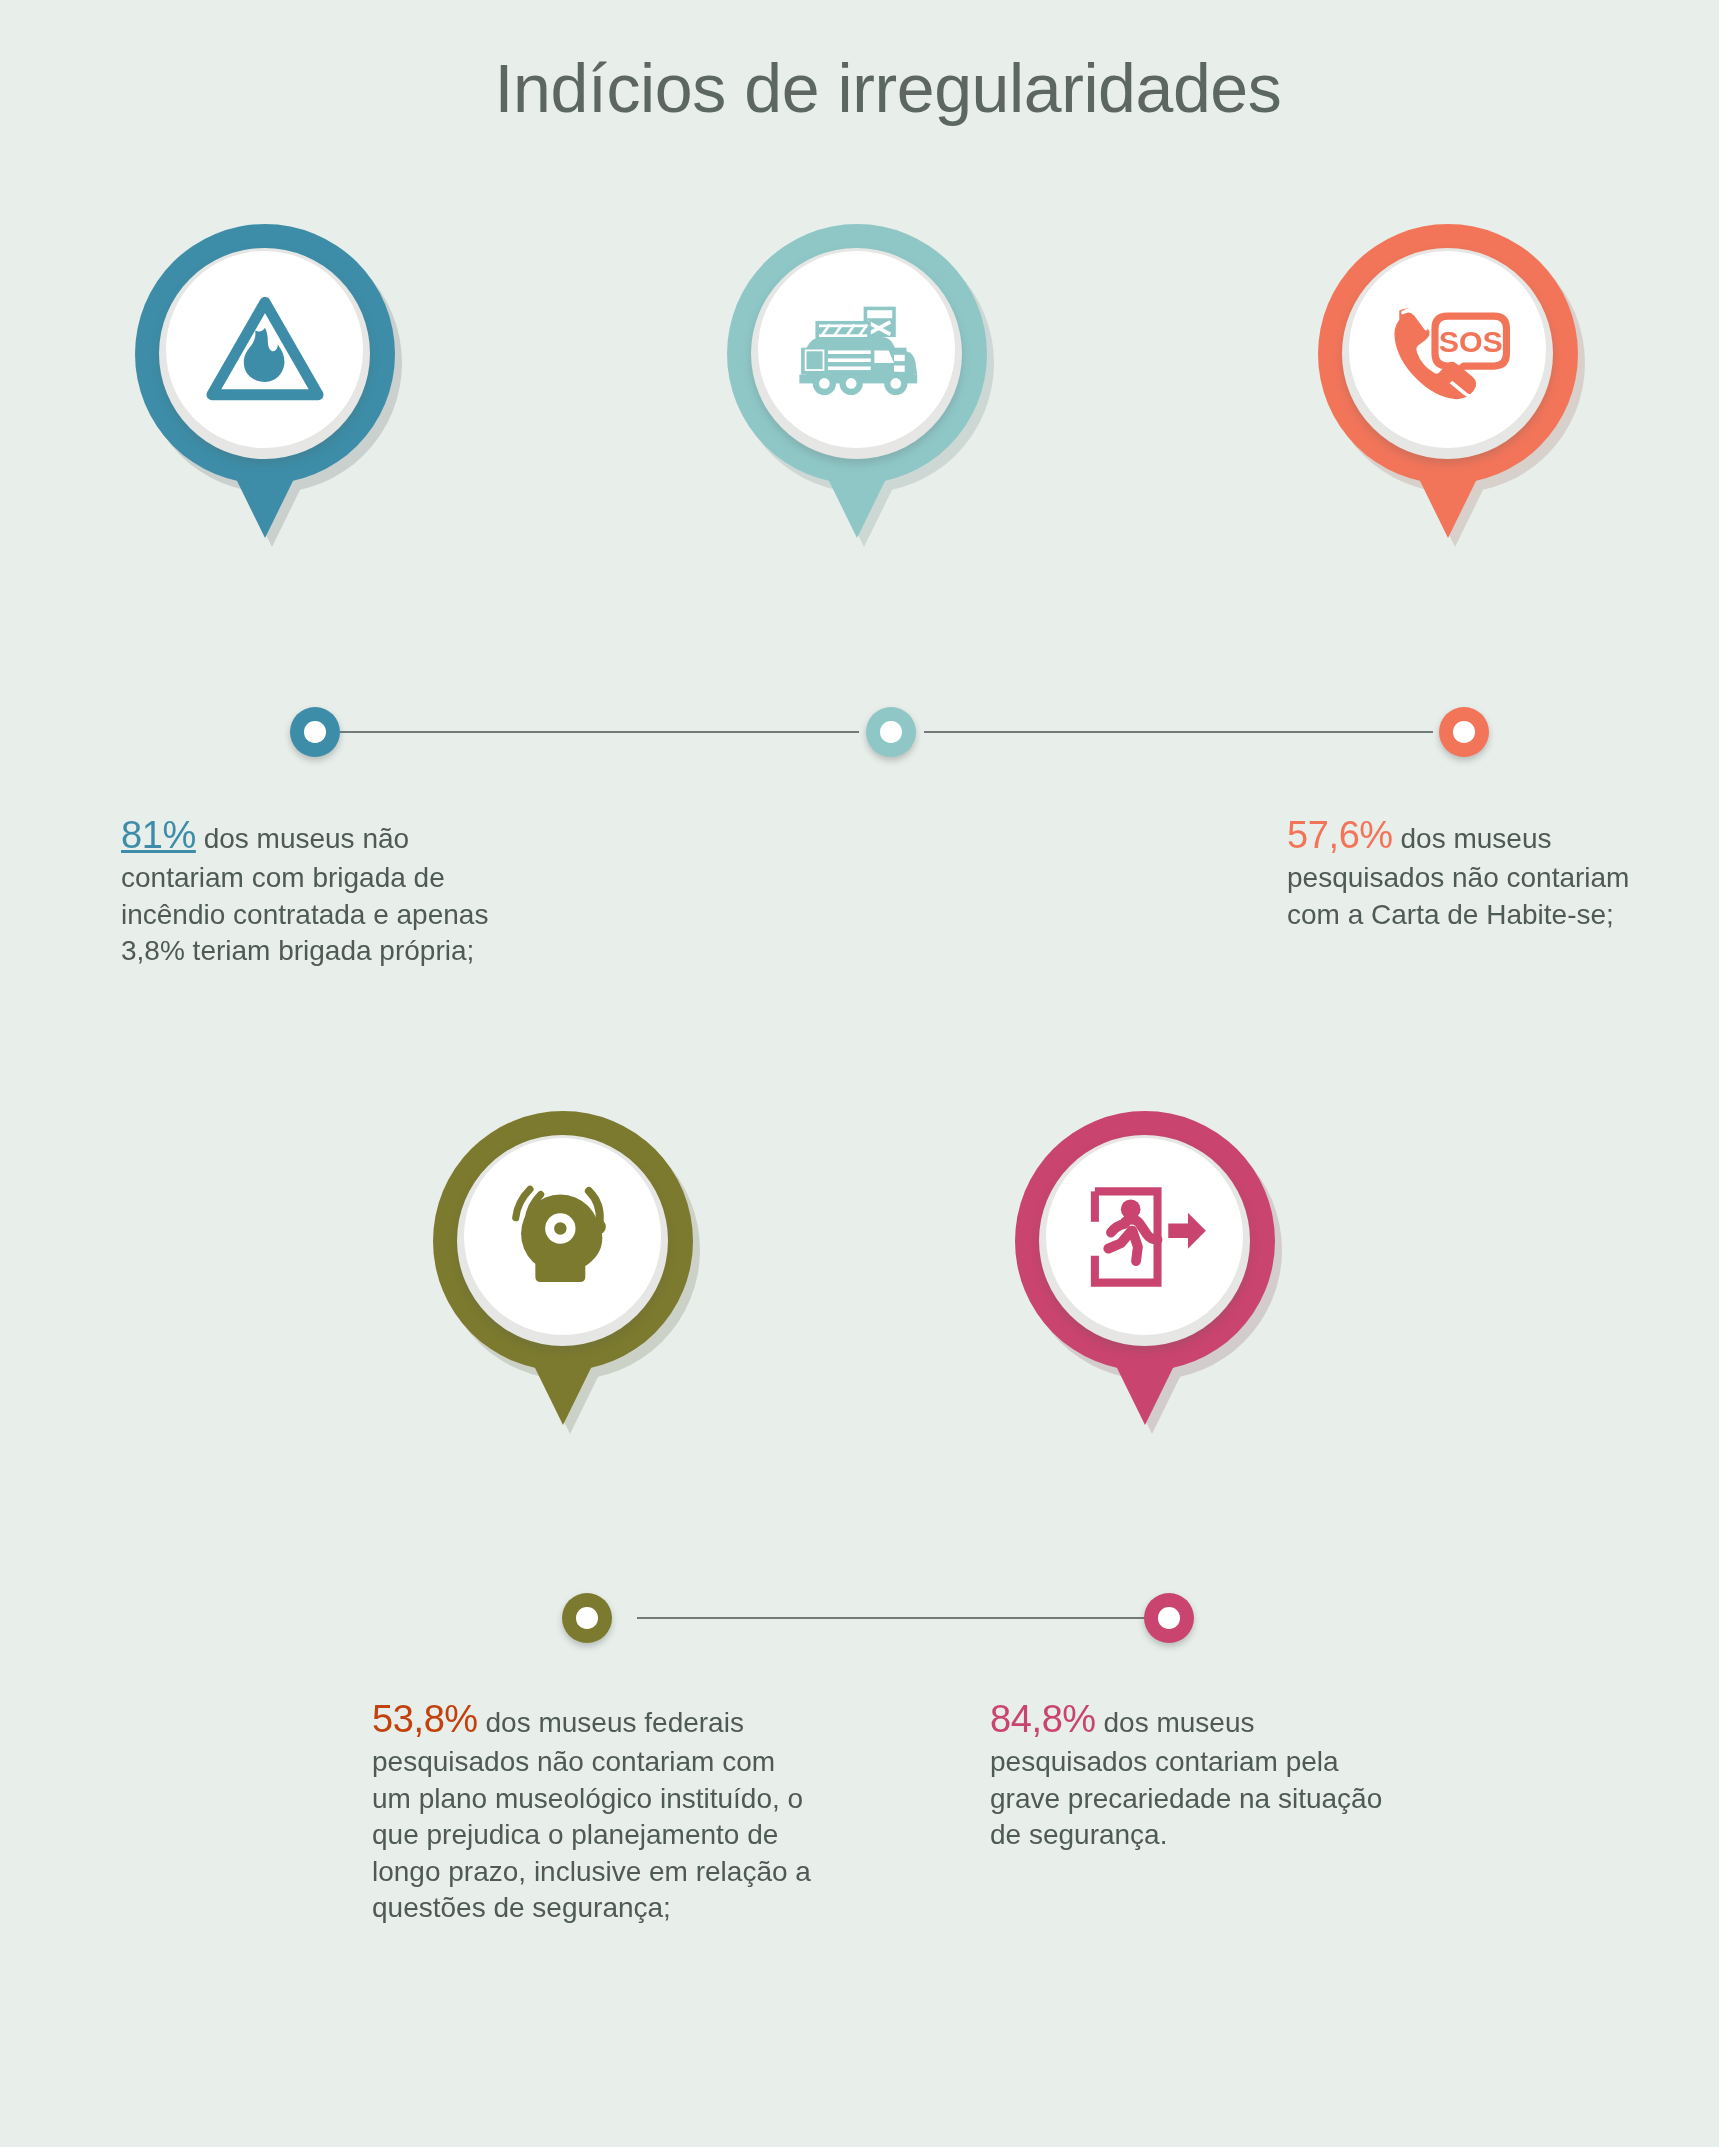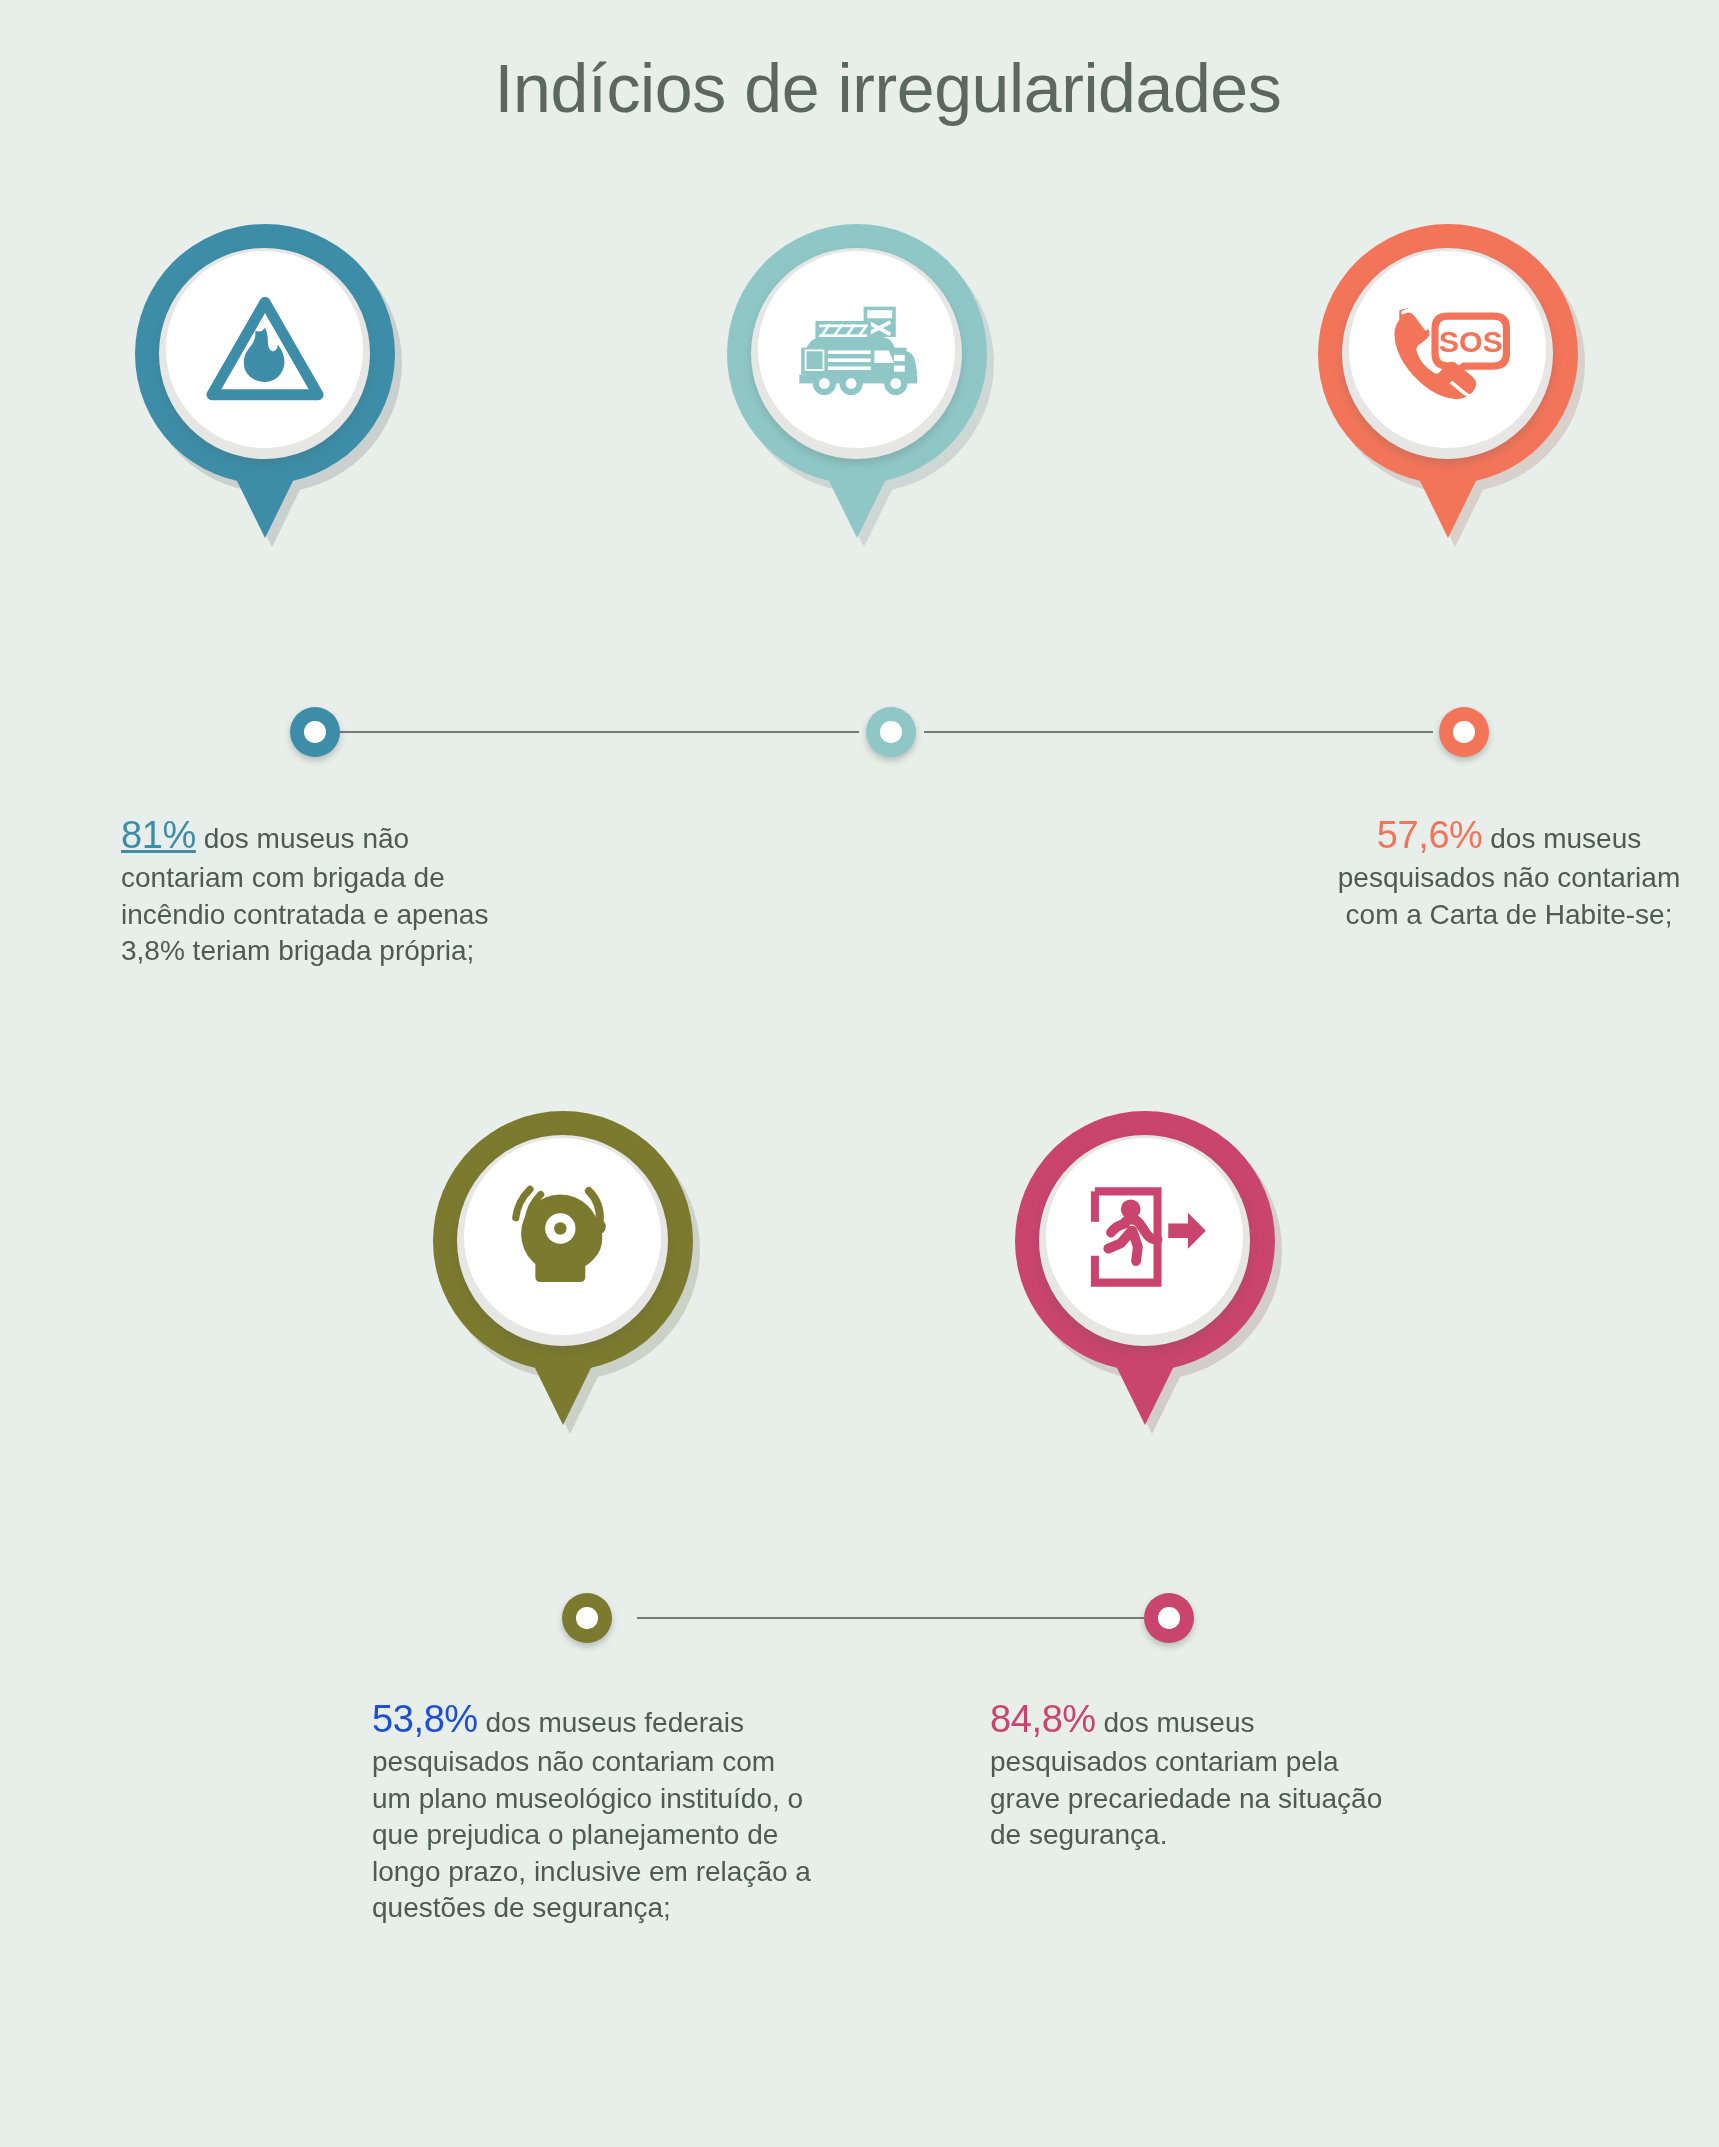--- a/index.html
+++ b/index.html
@@ -233,21 +233,21 @@
   <div class="dot" style="left:262px; top:707px; background:#3d8da8;"></div>
   <div class="dot" style="left:838px; top:707px; background:#8fc7c7;"></div>
   <div class="dot" style="left:1411px; top:707px; background:#f2755a;"></div>
 
   <div class="caption" style="left:93px; top:811px; width:376px;">
     <span class="pct" style="color:#3d8da8;text-decoration:underline;">81%</span>
     <span>dos museus não contariam com brigada de incêndio contratada e apenas 3,8% teriam brigada própria;</span>
   </div>
 
 
-  <div class="caption" style="left:1293px; top:811px; width:376px;text-align:center;">
+  <div class="caption" style="left:1259px; top:811px; width:376px;">
     <span class="pct" style="color:#f2755a;">57,6%</span>
     <span>dos museus pesquisados não contariam com a Carta de Habite-se;</span>
   </div>
 
   <div class="pin" style="left:405px; top:1111px; color:#7c7a2e;">
     <div class="pin-shadow">
       <div class="pin-body" style="background:#43421a;"></div>
       <div class="pin-tail" style="color:#43421a;"></div>
     </div>
     <div class="pin-tail"></div>
@@ -304,21 +304,21 @@
         </svg>
       </span>
     </div>
   </div>
 
   <div class="rail-line" style="left:609px; top:1617px; width:509px;"></div>
   <div class="dot" style="left:534px; top:1593px; background:#7c7a2e;"></div>
   <div class="dot" style="left:1116px; top:1593px; background:#c9446f;"></div>
 
   <div class="caption" style="left:344px; top:1695px; width:448px;">
-    <span class="pct" style="color:#1d4ed8;">53,8%</span>
+    <span class="pct" style="color:#c2410c;">53,8%</span>
     <span>dos museus federais pesquisados não contariam com um plano museológico instituído, o que prejudica o planejamento de longo prazo, inclusive em relação a questões de segurança;</span>
   </div>
 
   <div class="caption" style="left:962px; top:1695px; width:394px;">
     <span class="pct" style="color:#c9446f;">84,8%</span>
     <span>dos museus pesquisados contariam pela grave precariedade na situação de segurança.</span>
   </div>
 
 </div>
 

